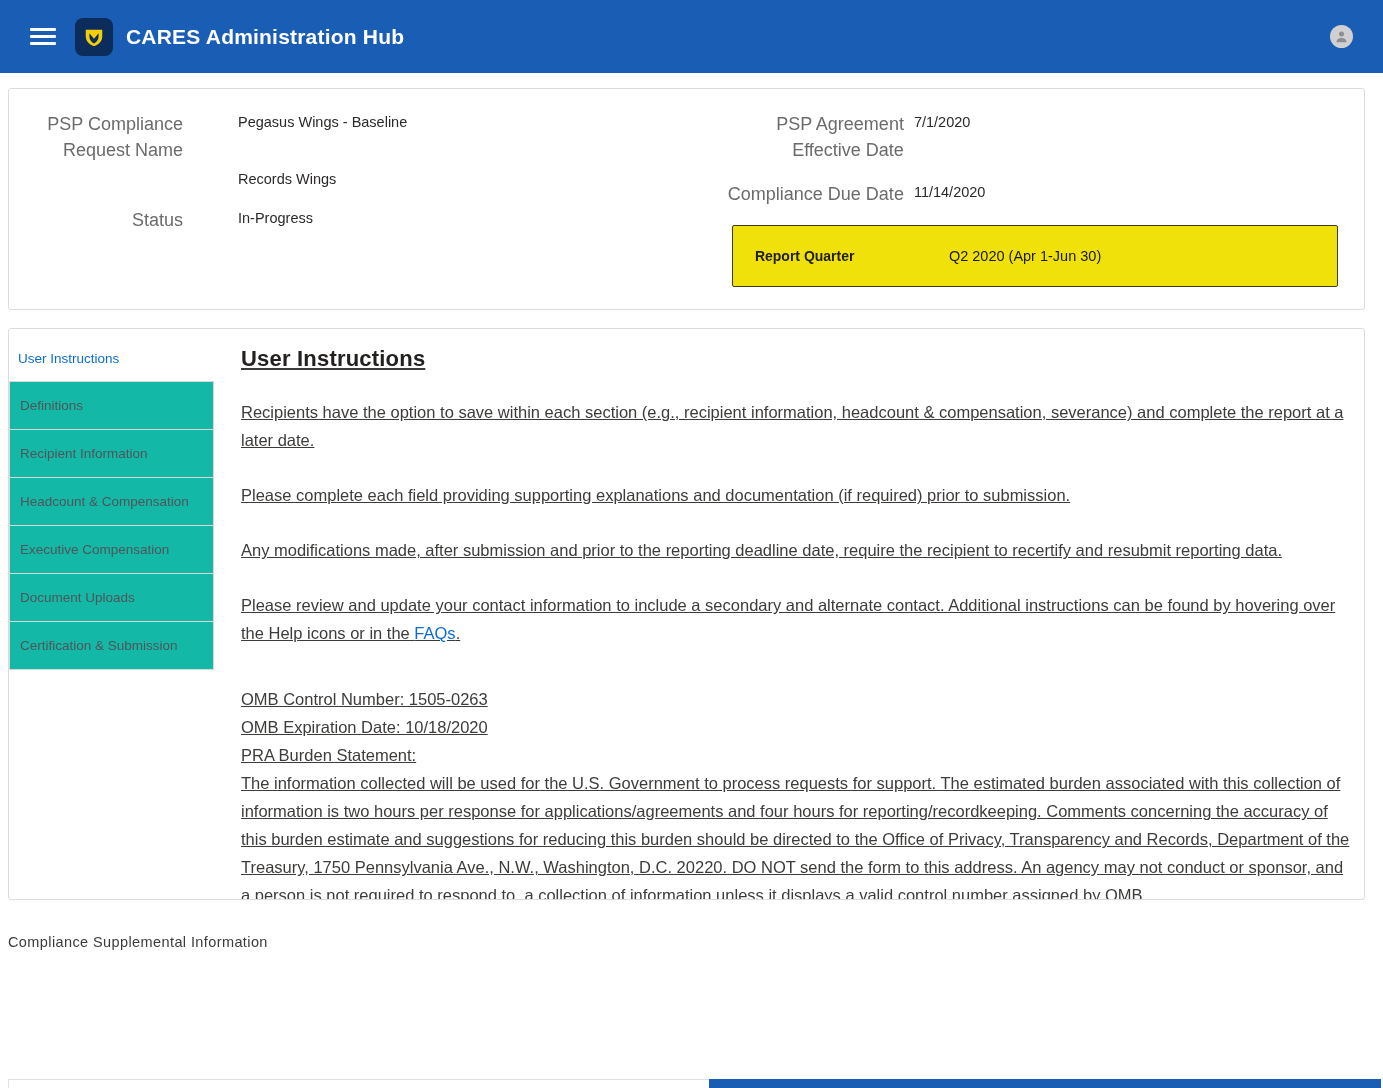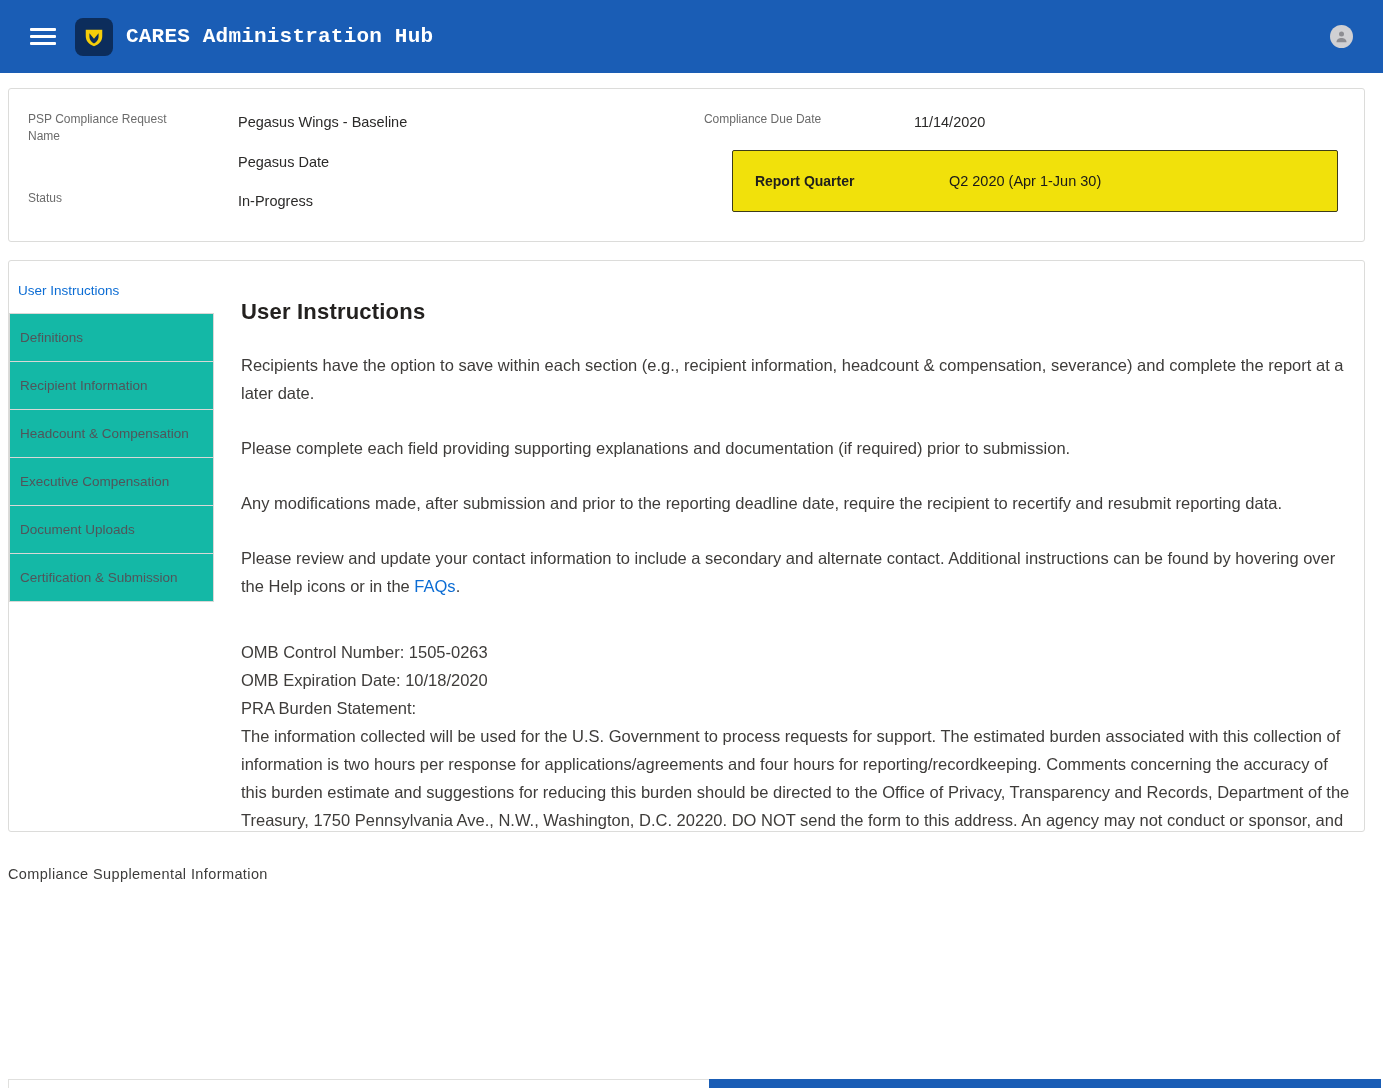--- a/index.html
+++ b/index.html
@@ -21,21 +21,21 @@
   .hamburger { width: 26px; cursor: pointer; }
   .hamburger span { display: block; height: 3px; background: #ffffff; border-radius: 1px; margin: 4px 0; }
   .logo {
     width: 38px; height: 38px; margin-left: 19px;
     background: #0c2d5c; border-radius: 8px;
     display: flex; align-items: center; justify-content: center;
     flex: 0 0 auto;
   }
   .app-title {
     margin-left: 13px;
-    font-family: Liberation Mono, monospace;
+    font-family: Liberation Sans, sans-serif;
     font-size: 21px; font-weight: 600; color: #ffffff;
     letter-spacing: 0.2px;
   }
   .avatar {
     margin-left: auto;
     width: 23px; height: 23px; border-radius: 50%;
     background: #d0d0d3; display: flex; align-items: center; justify-content: center;
     cursor: pointer;
   }
 
@@ -49,21 +49,21 @@
     margin: 15px 18px 0 8px;
     padding: 22px 26px 22px 19px;
     display: flex;
   }
   .col-left { width: 49%; }
   .col-right { flex: 1; padding-left: 34px; }
 
   .field-row { display: flex; margin-bottom: 8px; }
   .field-label {
     flex: 0 0 210px; padding-right: 55px;
-    color: #6b6b6b; font-size: 12px; line-height: 1.45;
+    color: #6b6b6b; font-size: 18px; line-height: 1.45; text-align: right;
   }
   .field-label.wide { padding-right: 10px; }
   .field-value { font-size: 14.5px; color: #2b2a29; line-height: 1.4; padding-top: 1px; }
 
   .org-block { margin: 0 0 20px 188px; }
   .org-block .org-label { color: #6b6b6b; font-size: 13px; }
   .org-block .org-value { font-size: 14.5px; color: #2b2a29; margin: 3px 0 0 22px; }
 
   .col-right .field-row { margin-bottom: 18px; }
 
@@ -77,21 +77,22 @@
   }
   .quarter-label { flex: 0 0 194px; font-size: 14px; font-weight: 700; color: #1f1e1d; }
   .quarter-value { font-size: 14.5px; color: #1a1a19; }
 
   
   .main {
     margin: 18px 18px 0 8px;
     height: 572px;
     position: relative;
     overflow: hidden;
-    padding-top: 24px;
+    padding-top: 3px;
+    text-decoration: underline;
   }
   .sidebar { position: absolute; left: 0; top: 16px; width: 206px; }
   .side-active {
     color: #0b6cd4; font-size: 13.5px;
     padding: 6px 10px 16px 9px;
     cursor: pointer;
   }
   .side-item {
     width: 205px;
     border: 1px solid #d8d8d6;
@@ -158,28 +159,32 @@
   </div>
 </header>
 
 <section class="card summary">
   <div class="col-left">
     <div class="field-row">
       <div class="field-label">PSP Compliance Request Name</div>
       <div class="field-value">Pegasus Wings - Baseline</div>
     </div>
     <div class="org-block">
-      <div class="org-value">Pegasus Date</div>
+      <div class="org-value">Records Wings</div>
     </div>
     <div class="field-row">
       <div class="field-label">Status</div>
       <div class="field-value">In-Progress</div>
     </div>
   </div>
   <div class="col-right">
+    <div class="field-row">
+      <div class="field-label wide">PSP Agreement Effective Date</div>
+      <div class="field-value">7/1/2020</div>
+    </div>
     <div class="field-row">
       <div class="field-label wide">Compliance Due Date</div>
       <div class="field-value">11/14/2020</div>
     </div>
     <div class="quarter-box">
       <div class="quarter-label">Report Quarter</div>
       <div class="quarter-value">Q2 2020 (Apr 1-Jun 30)</div>
     </div>
   </div>
 </section>

